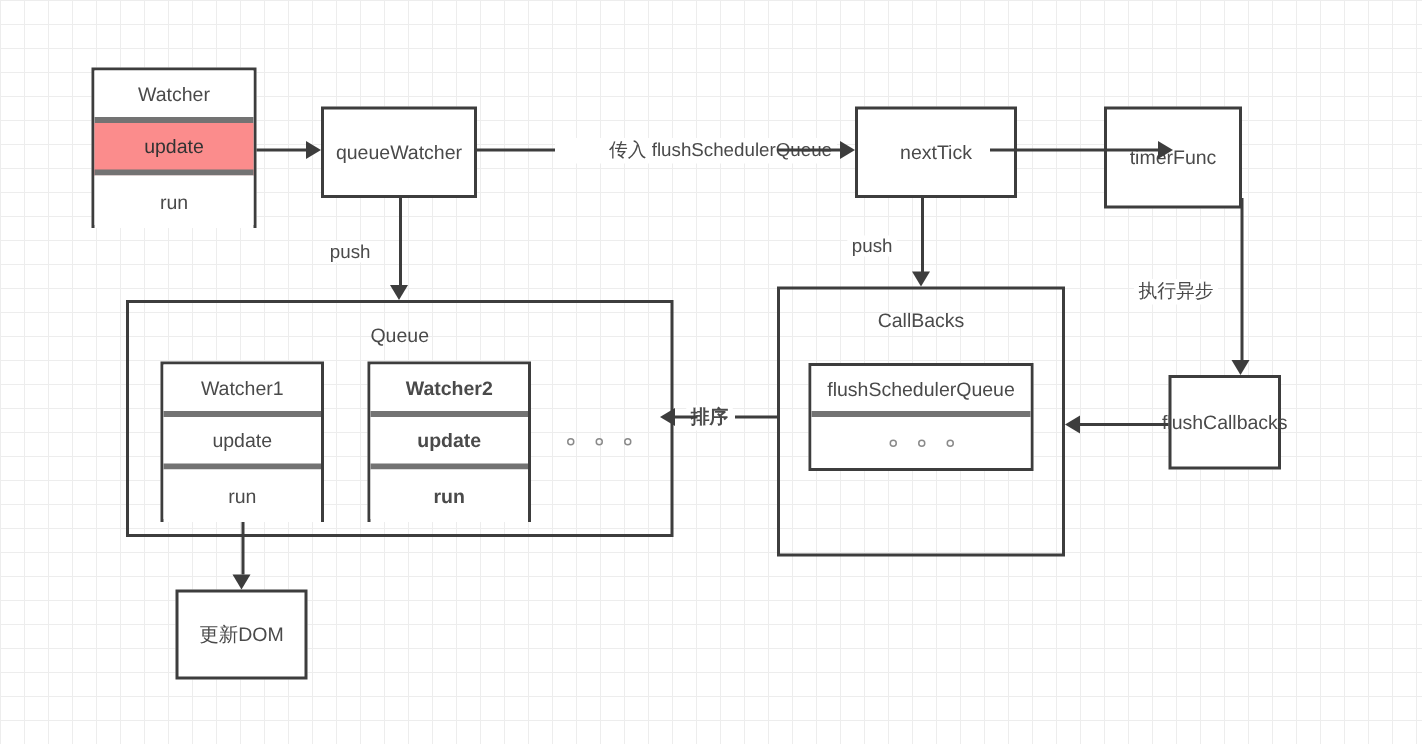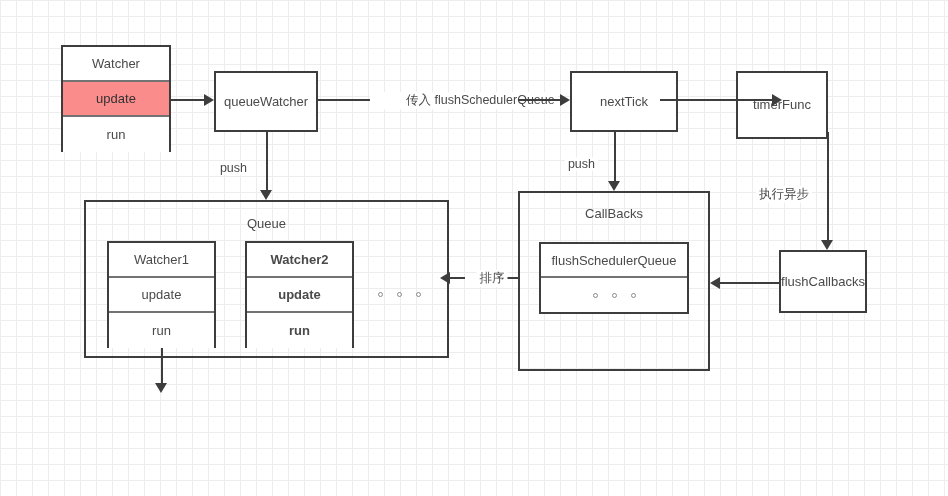--- a/index.html
+++ b/index.html
@@ -60,21 +60,21 @@
     background: #ffffff;
   }
   .stack-row {
     box-sizing: border-box;
     height: 35px;
     display: flex;
     align-items: center;
     justify-content: center;
     color: #4a4a4a;
     font-size: 13px;
-    border-bottom: 2px solid #737373;
+    border-bottom: 4px solid #737373;
     background: #ffffff;
   }
   .stack-row:last-child { border-bottom: none; }
   .stack-row.highlight { background: #fb8c8c; color: #333; }
   .line-h {
     position: absolute;
     height: 0;
     border-top: 2px solid #3d3d3d;
   }
   .line-v {
@@ -138,24 +138,27 @@
   </div>
 
   <div class="box" style="left:570px; top:71px; width:108px; height:61px;">
     <span>nextTick</span>
   </div>
 
   <div class="box" style="left:736px; top:71px; width:92px; height:68px;">
     <span>timerFunc</span>
   </div>
 
-  <div class="box" style="left:779px; top:250px; width:88px; height:63px;">
+  <div class="box" style="left:779px; top:250px; width:75px; height:63px;">
     <span>flushCallbacks</span>
   </div>
 
+  <div class="box" style="left:117px; top:393px; width:88px; height:60px;">
+    <span>更新DOM</span>
+  </div>
 
   <div class="group" style="left:84px; top:200px; width:365px; height:158px;">
     <div class="group-title" style="top:14px;">Queue</div>
   </div>
 
   <div class="stack" style="left:107px; top:241px; width:109px; height:107px;">
     <div class="stack-row">Watcher1</div>
     <div class="stack-row">update</div>
     <div class="stack-row">run</div>
   </div>
@@ -207,20 +210,20 @@
   <div class="arrow arrow-down" style="left:608px; top:181px;"></div>
 
   <div class="line-v" style="left:827px; top:132px; height:108px;"></div>
   <div class="edge-label" style="left:812px; top:186px; transform:translateX(-100%);">执行异步</div>
   <div class="arrow arrow-down" style="left:821px; top:240px;"></div>
 
   <div class="line-h" style="left:720px; top:282px; width:59px;"></div>
   <div class="arrow arrow-left" style="left:710px; top:277px;"></div>
 
   <div class="line-h" style="left:490px; top:277px; width:28px;"></div>
-  <div class="edge-label" style="left:492px; top:270px; transform:translateX(-50%);">排序</div>
+  <div class="edge-label" style="left:473px; top:270px; transform:translateX(-50%);font-weight:bold;">排序</div>
   <div class="line-h" style="left:449px; top:277px; width:16px;"></div>
   <div class="arrow arrow-left" style="left:440px; top:272px;"></div>
 
   <div class="line-v" style="left:161px; top:348px; height:35px;"></div>
   <div class="arrow arrow-down" style="left:155px; top:383px;"></div>
 
 </div>
 
 </body></html>

